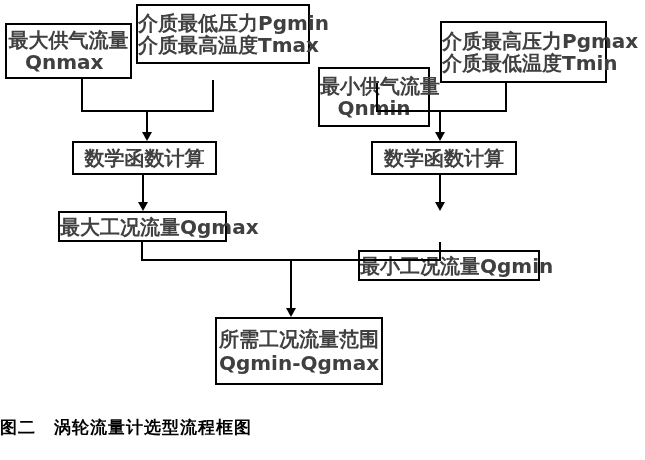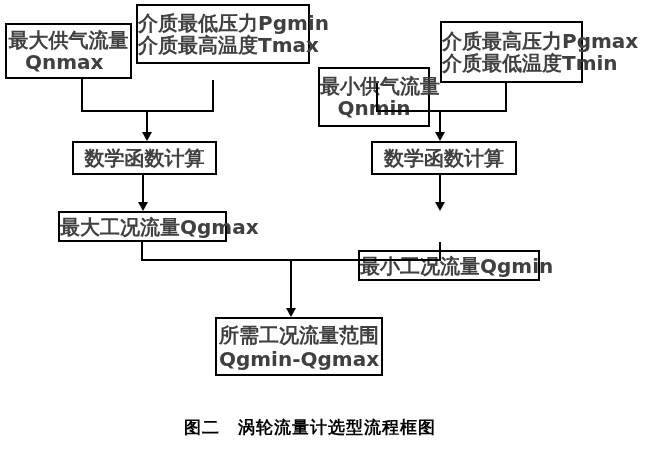--- a/index.html
+++ b/index.html
@@ -42,33 +42,32 @@
     width: 0;
     height: 0;
     border-left: 5px solid transparent;
     border-right: 5px solid transparent;
     border-top: 9px solid #000000;
   }
   
   #node-qnmax      { left: 5px;   top: 23px;  width: 127px; height: 56px; }
   #node-pgmin-tmax { left: 136px; top: 4px;  width: 174px; height: 60px; }
   #node-qnmin      { left: 318px; top: 23px;  width: 112px; height: 60px; margin-top: 44px; }
-  #node-pgmax-tmin { left: 440px; top: 21px;  width: 143px; height: 62px; }
+  #node-pgmax-tmin { left: 440px; top: 21px;  width: 167px; height: 62px; }
   #node-math-left  { left: 72px;  top: 141px; width: 145px; height: 34px; }
   #node-math-right { left: 371px; top: 141px; width: 146px; height: 34px; }
   #node-qgmax      { left: 58px;  top: 211px; width: 169px; height: 31px; align-items: center; }
   #node-qgmin      { left: 358px; top: 211px; width: 182px; height: 31px; margin-top: 39px; }
-  #node-result     { left: 215px; top: 317px; width: 168px; height: 59px; line-height: 24px; }
+  #node-result     { left: 215px; top: 317px; width: 168px; height: 68px; line-height: 24px; }
   
   #caption {
     position: absolute;
     left: 0;
     top: 416px;
     width: 620px;
-    text-align: center;
     font-size: 17px;
     font-weight: bold;
     color: #000000;
     letter-spacing: 1px;
   }
 </style>
 </head>
 <body>
 
 <div id="canvas">

